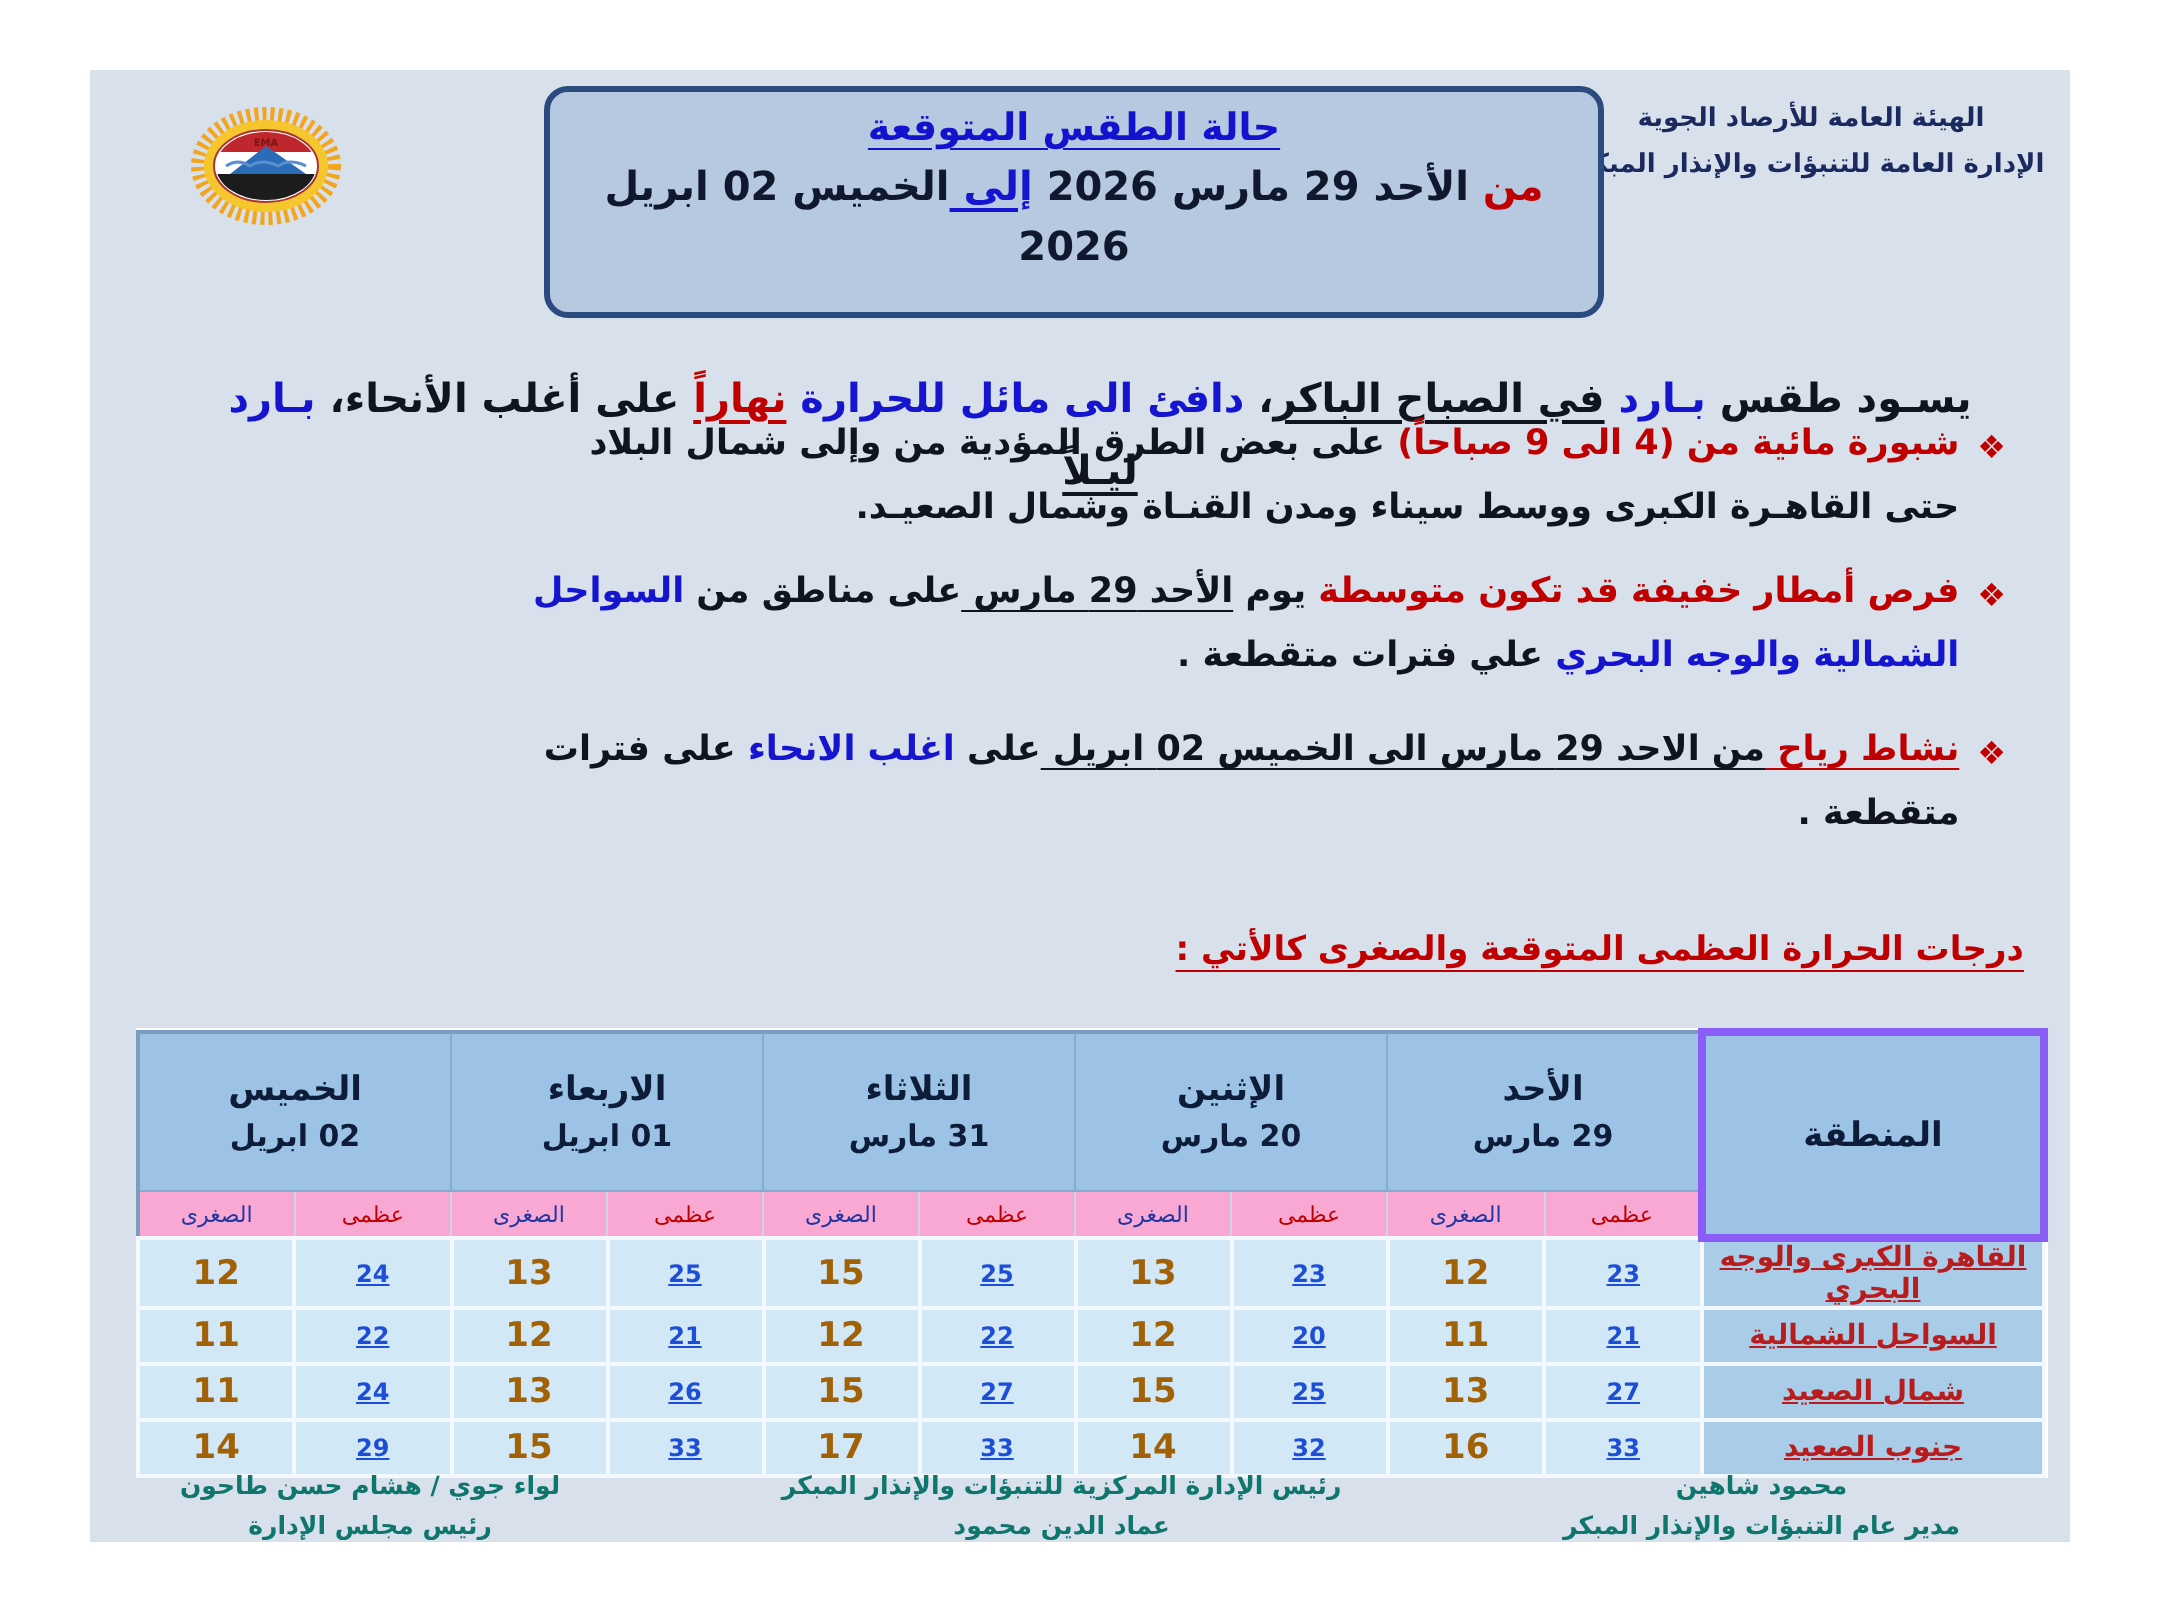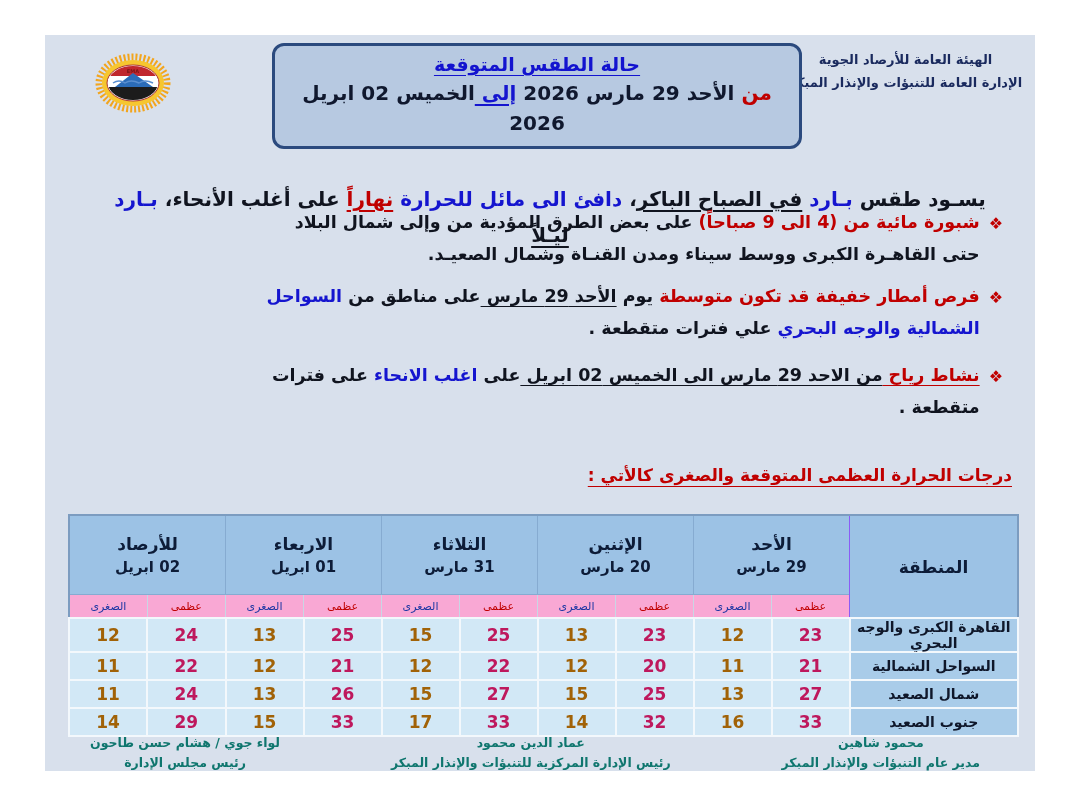--- a/index.html
+++ b/index.html
@@ -13,21 +13,21 @@
     background:#d8e0ec;direction:rtl;
   }
   
   .org{
     position:absolute;top:14px;right:12px;width:235px;text-align:center;
     color:#1a2a5e;font-weight:bold;font-size:13px;line-height:1.75;
   }
   .title-box{
     position:absolute;top:8px;left:227px;width:530px;box-sizing:border-box;
     border:3px solid #2b4a7e;border-radius:12px;background:#b7c9e1;
-    text-align:center;padding:5px 10px 8px;
+    text-align:center;padding:5px 10px 18px;
   }
   .title-line{
     color:#1313cf;font-weight:bold;font-size:19px;
     text-decoration:underline;text-underline-offset:4px;line-height:1.4;
   }
   .subtitle-line{font-weight:bold;font-size:20px;line-height:1.5;text-align:center;}
   .logo{position:absolute;top:18px;left:48px;width:80px;height:60px;}
   
   .seg.k{color:#10141f;}
   .seg.n{color:#10182e;}
@@ -54,38 +54,38 @@
     text-decoration:underline;text-underline-offset:5px;
   }
   
   .temp-table{
     position:absolute;top:479px;left:23px;width:944px;table-layout:fixed;
     border-collapse:collapse;border:2px solid #7c9cc0;background:#ffffff;
   }
   .temp-table th,.temp-table td{padding:0;text-align:center;vertical-align:middle;}
   .region-h{
     width:167px;background:#9cc2e5;color:#0d1c38;font-size:17px;font-weight:bold;
-    border:1px solid #8b5cf6;
+    border:4px solid #8b5cf6;
   }
   .day-h{
     width:155px;height:78px;background:#9cc2e5;color:#0d1c38;font-weight:bold;
     border:1px solid #86abd1;
   }
   .day-name{font-size:17px;line-height:1.5;}
   .day-date{font-size:15px;line-height:1.4;}
   .sub-h{
     height:22px;background:#f9a8d4;font-size:11px;font-weight:normal;
     border:1px solid #c9d6e4;
   }
   .max-l{color:#c00000;}
   .min-l{color:#1d37a3;}
   .temp-table tbody tr{height:28px;}
   .temp-table tbody td{border:2px solid #f3f8fc;background:#d2e8f6;font-weight:bold;}
-  .region-c{background:#a9cce9 !important;color:#0f172a;font-size:14px;}
-  .max-c{color:#be185d;font-size:17px;}
+  .region-c{background:#a9cce9 !important;color:#b91c1c;font-size:14px;text-decoration:underline;}
+  .max-c{color:#1d4ed8;font-size:12px;text-decoration:underline;}
   .min-c{color:#a16207;font-size:17px;}
   
   .sigs{
     position:absolute;top:698px;left:0;right:0;display:flex;
     justify-content:space-between;padding:0 55px 0 45px;box-sizing:border-box;
   }
   .sig{text-align:center;color:#0f766e;font-size:12.5px;font-weight:bold;line-height:1.6;}
 </style>
 </head>
 <body>
@@ -156,21 +156,21 @@
           </th>
           <th class="day-h" colspan="2">
             <div class="day-name">الثلاثاء</div>
             <div class="day-date">31 مارس</div>
           </th>
           <th class="day-h" colspan="2">
             <div class="day-name">الاربعاء</div>
             <div class="day-date">01 ابريل</div>
           </th>
           <th class="day-h" colspan="2">
-            <div class="day-name">للأرصاد</div>
+            <div class="day-name">الخميس</div>
             <div class="day-date">02 ابريل</div>
           </th>
         </tr>
         <tr>
           <th class="sub-h max-l">عظمى</th>
           <th class="sub-h min-l">الصغرى</th>
           <th class="sub-h max-l">عظمى</th>
           <th class="sub-h min-l">الصغرى</th>
           <th class="sub-h max-l">عظمى</th>
           <th class="sub-h min-l">الصغرى</th>
@@ -235,22 +235,22 @@
         </tr>
       </tbody>
   </table>
 
   <div class="sigs">
     <div class="sig">
       <div>محمود شاهين</div>
       <div>مدير عام التنبؤات والإنذار المبكر</div>
     </div>
     <div class="sig">
+      <div>رئيس الإدارة المركزية للتنبؤات والإنذار المبكر</div>
       <div>عماد الدين محمود</div>
-      <div>رئيس الإدارة المركزية للتنبؤات والإنذار المبكر</div>
     </div>
     <div class="sig">
       <div>لواء جوي / هشام حسن طاحون</div>
       <div>رئيس مجلس الإدارة</div>
     </div>
   </div>
 
 </div>
 
 </body></html>

